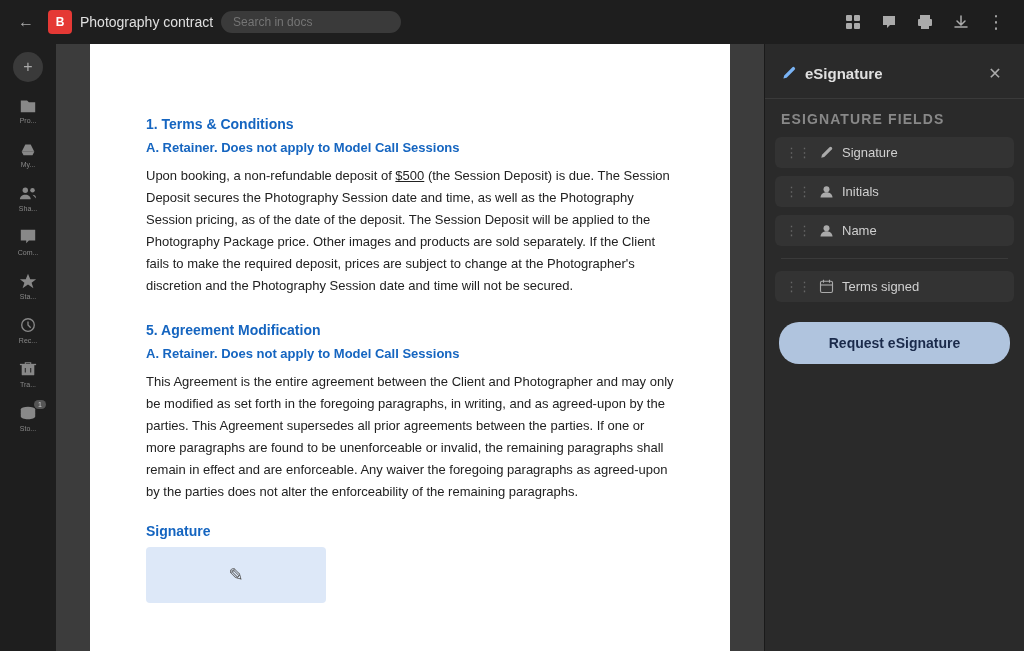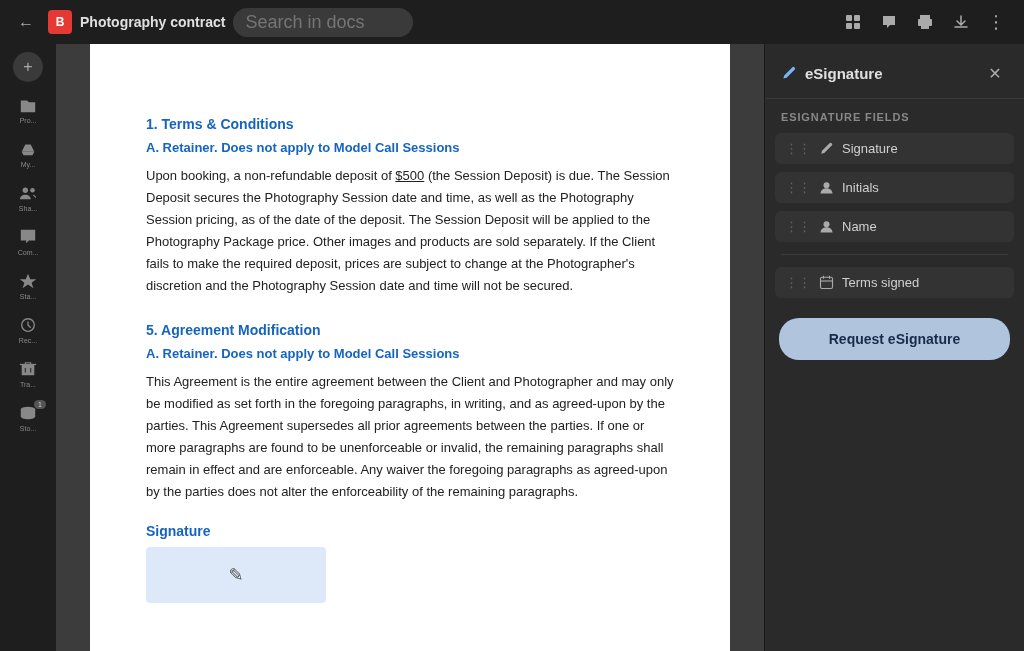--- a/index.html
+++ b/index.html
@@ -47,29 +47,29 @@
       display: flex;
       align-items: center;
       justify-content: center;
       color: white;
       font-size: 12px;
       font-weight: bold;
     }
     .doc-title {
       color: #e0e0e0;
       font-size: 14px;
-      font-weight: 700;
+      font-weight: 400;
     }
     .search-bar {
       background: #3a3a3a;
       border: none;
       border-radius: 20px;
       padding: 4px 12px;
       color: #aaa;
-      font-size: 18px;
+      font-size: 12px;
       width: 180px;
       outline: none;
     }
     .topbar-right {
       display: flex;
       align-items: center;
       gap: 6px;
     }
     .topbar-icon-btn {
       width: 30px;
@@ -231,21 +231,21 @@
       height: 26px;
       display: flex;
       align-items: center;
       justify-content: center;
       color: #aaa;
       cursor: pointer;
       border-radius: 4px;
       font-size: 16px;
     }
     .panel-section-label {
-      font-size: 11px;
+      font-size: 14px;
       font-weight: 700;
       color: #888;
       letter-spacing: 0.08em;
       padding: 12px 16px 6px;
     }
     .panel-field-item {
       display: flex;
       align-items: center;
       margin: 4px 10px;
       background: #333;

